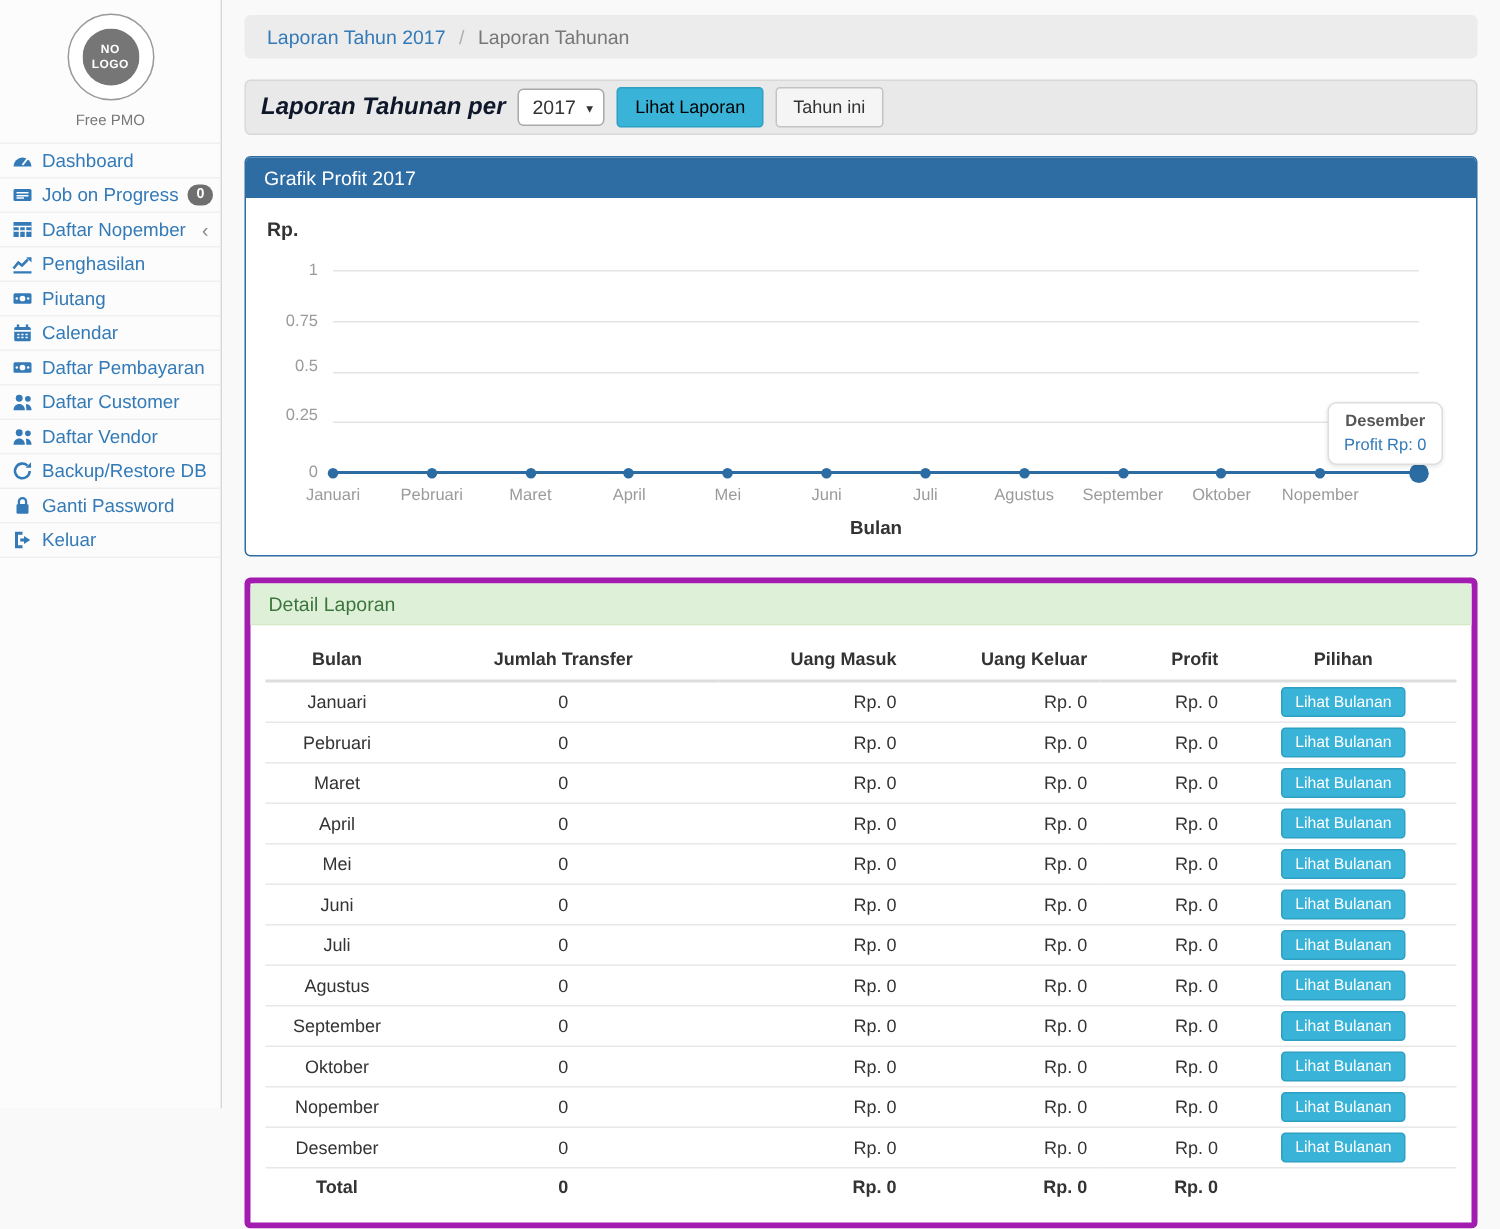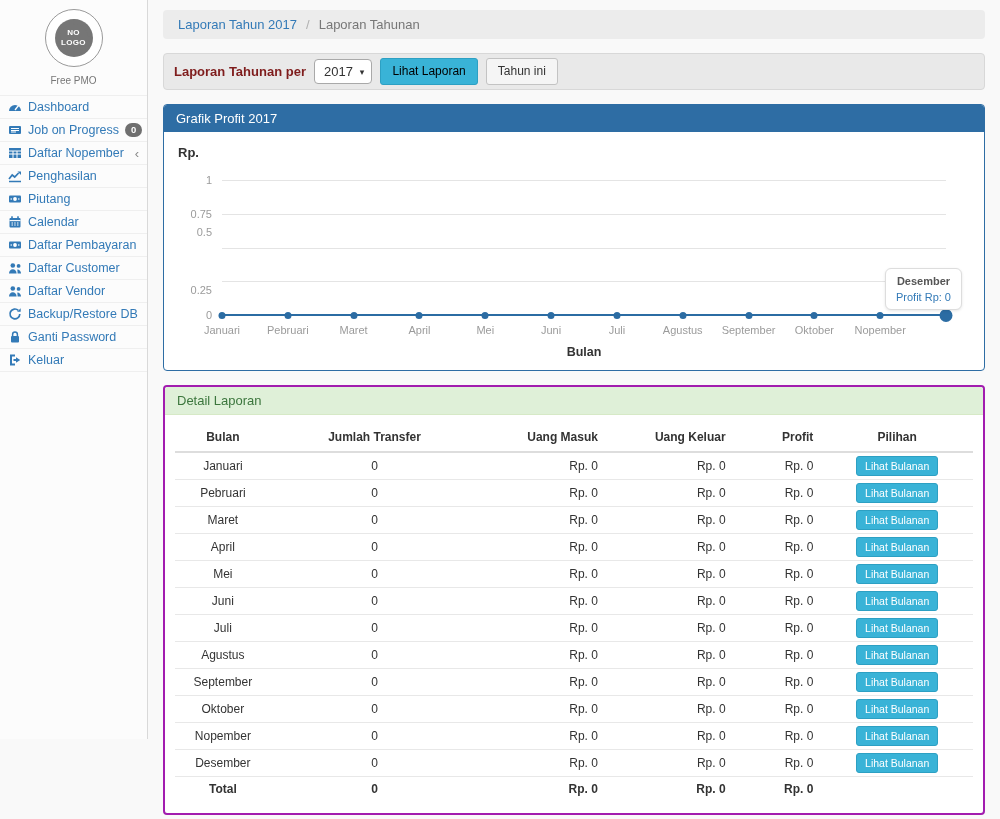--- a/index.html
+++ b/index.html
@@ -32,31 +32,31 @@
   
   .content { flex:1; padding:10px 15px 0; display:flex; flex-direction:column; }
   .breadcrumb { list-style:none; margin:0 0 14px; padding:7px 15px; background:#ececec;
     border-radius:4px; font-size:13px; display:flex; gap:9px; }
   .breadcrumb a { color:#337ab7; text-decoration:none; cursor:pointer; }
   .breadcrumb .sep { color:#b0b0b0; }
   .breadcrumb .active { color:#777; }
 
   .filter-panel { background:#e9e9e9; border:1px solid #d8d8d8; border-radius:4px;
     padding:5px 10px; display:flex; align-items:center; gap:8px; margin-bottom:14px; height:37px; }
-  .filter-label { color:#7f1d1d; font-weight:bold; font-size:13px; }
+  .filter-label { color:#0f172a; font-weight:bold; font-size:16px;font-style:italic; }
   .select { background:#fff; border:1px solid #a9a9a9; border-radius:4px; height:25px;
     display:inline-flex; align-items:center; gap:7px; padding:0 7px 0 9px; font-size:13px; color:#333; cursor:pointer; }
   .caret { font-size:9px; color:#333; }
   .btn { border-radius:3px; font-size:12px; padding:5px 11px; cursor:pointer; font-family:inherit; line-height:1.2; }
   .btn-info { background:#39b3d7; border:1px solid #2da0c3; color:#000000; }
   .btn-default { background:#f5f5f5; border:1px solid #c3c3c3; color:#333; }
 
   .panel { border-radius:4px; margin-bottom:14px; background:#fff; }
   .panel-primary { border:1px solid #2e6da4; }
-  .panel-success { border:2px solid #a21caf; }
+  .panel-success { border:4px solid #a21caf; }
   .panel-heading { padding:6px 12px; font-size:13px; border-radius:3px 3px 0 0; }
   .panel-heading.blue { background:#2e6da4; color:#fff; }
   .panel-heading.green { background:#dff0d8; color:#3c763d; border-bottom:1px solid #d6e9c6; }
 
   
   .chart-body { position:relative; height:238px; }
   .y-axis-title { position:absolute; left:14px; top:13px; font-weight:bold; font-size:13px; color:#333; }
   .plot { position:absolute; left:58px; right:38px; top:0; bottom:0; }
   .gridline { position:absolute; left:0; right:0; height:1px; background:#e4e4e4; }
   .tick { position:absolute; left:0; width:48px; text-align:right; font-size:11px; color:#9b9b9b; }
@@ -251,22 +251,22 @@
             <div class="xlabel" style="left: 81.8182%; top: 192px;">Oktober</div>
             <div class="xlabel" style="left: 90.9091%; top: 192px;">Nopember</div>
           </div>
         <div class="x-axis-title">Bulan</div>
         <div class="chart-tooltip">
           <div class="tt-title">Desember</div>
           <div class="tt-value">Profit Rp: 0</div>
         </div>
       <div class="tick" style="top: 42px;">1</div>
           <div class="tick" style="top: 76px;">0.75</div>
-          <div class="tick" style="top: 94px;">0.5</div>
-          <div class="tick" style="top: 152px;">0.25</div>
+          <div class="tick" style="top: 106px;">0.5</div>
+          <div class="tick" style="top: 139px;">0.25</div>
           <div class="tick" style="top: 177px;">0</div>
         </div>
     </section>
 
     <section class="panel panel-success">
       <div class="panel-heading green">Detail Laporan</div>
       <div class="table-wrap">
         <table>
           <colgroup>
             <col style="width:12%">

